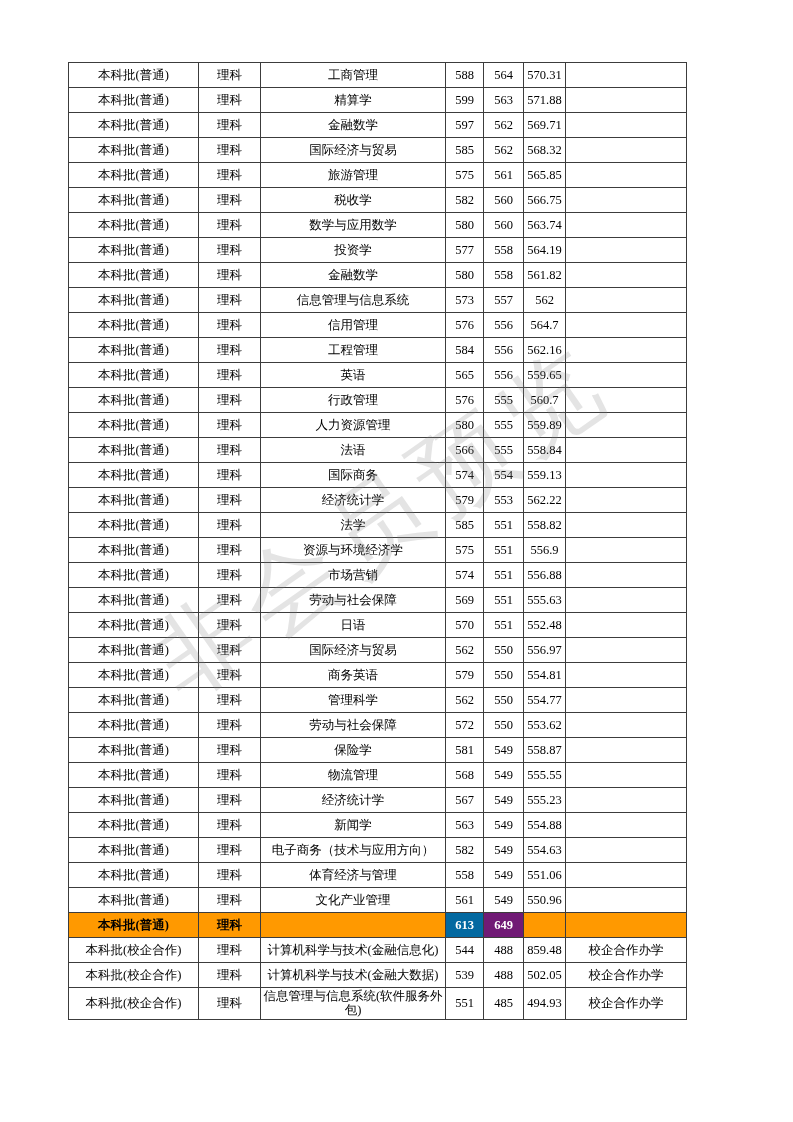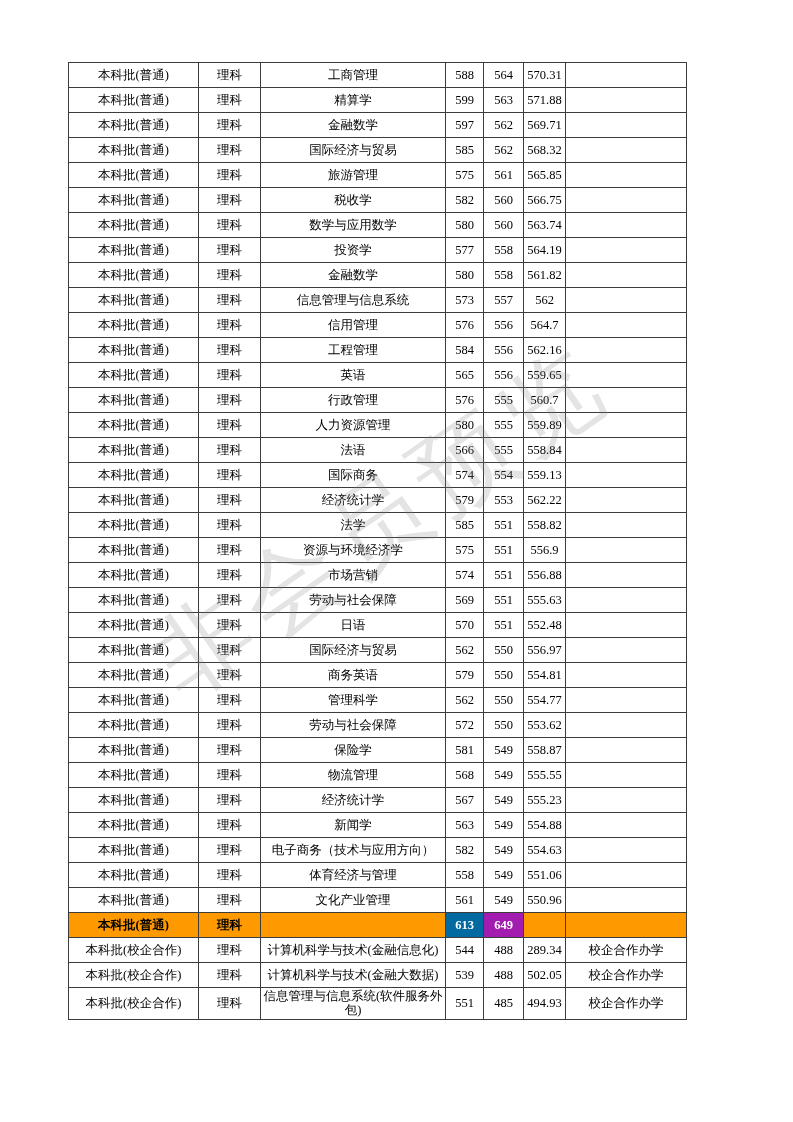--- a/index.html
+++ b/index.html
@@ -372,31 +372,31 @@
           <td class="c3">561</td>
           <td class="c4">549</td>
           <td class="c5">550.96</td>
           <td class="c6"></td>
         </tr>
         <tr class="highlight" style="background: rgb(255, 153, 0);">
           <td class="c0" style="background: rgb(255, 153, 0);">本科批(普通)</td>
           <td class="c1" style="background: rgb(255, 153, 0);">理科</td>
           <td class="c2" style="background: rgb(255, 153, 0);"></td>
           <td class="c3" style="background: #0369a1;">613</td>
-          <td class="c4" style="background: #a21caf;">649</td>
+          <td class="c4" style="background: #701a75;">649</td>
           <td class="c5" style="background: rgb(255, 153, 0);"></td>
           <td class="c6" style="background: rgb(255, 153, 0);"></td>
         </tr>
         <tr>
           <td class="c0">本科批(校企合作)</td>
           <td class="c1">理科</td>
           <td class="c2">计算机科学与技术(金融信息化)</td>
           <td class="c3">544</td>
           <td class="c4">488</td>
-          <td class="c5">289.34</td>
+          <td class="c5">859.48</td>
           <td class="c6">校企合作办学</td>
         </tr>
         <tr>
           <td class="c0">本科批(校企合作)</td>
           <td class="c1">理科</td>
           <td class="c2">计算机科学与技术(金融大数据)</td>
           <td class="c3">539</td>
           <td class="c4">488</td>
           <td class="c5">502.05</td>
           <td class="c6">校企合作办学</td>

